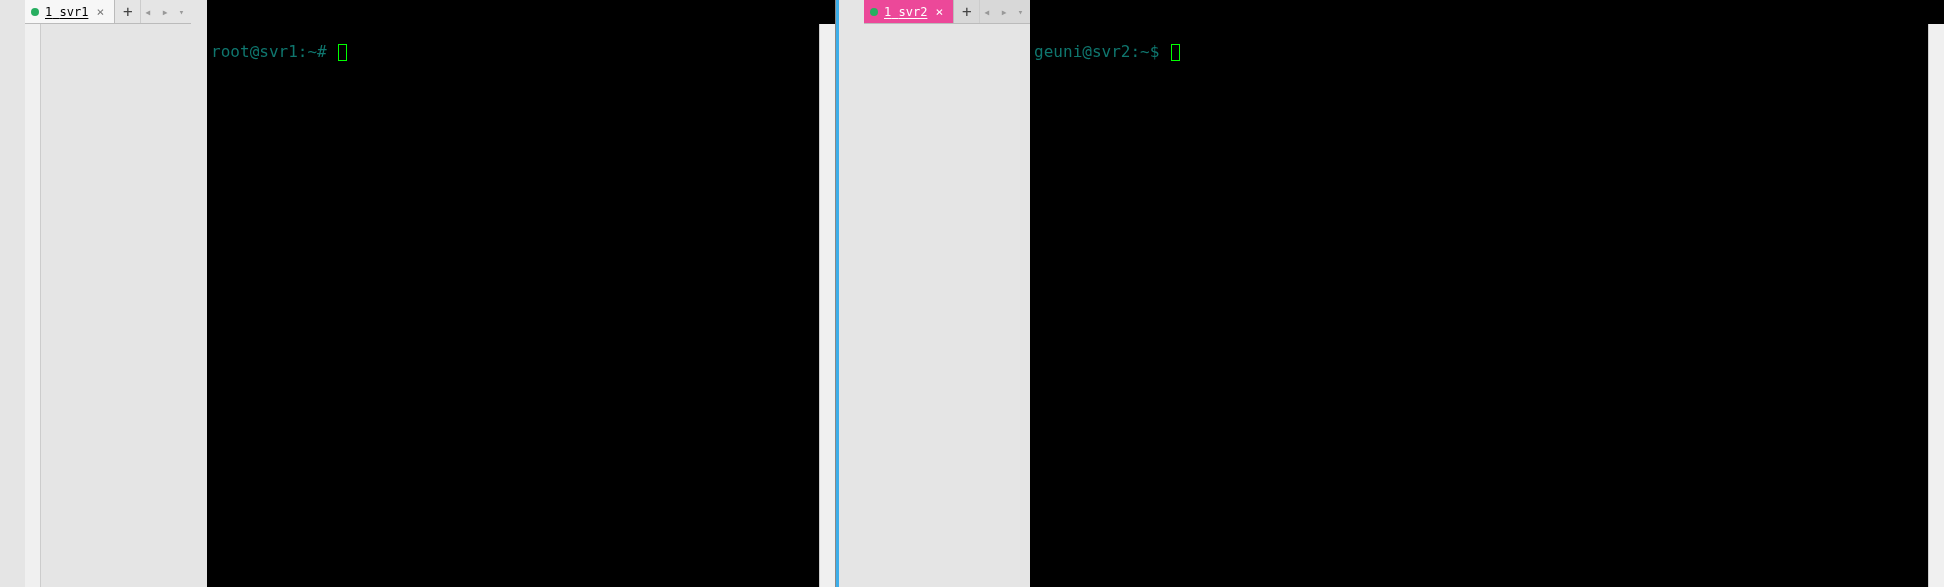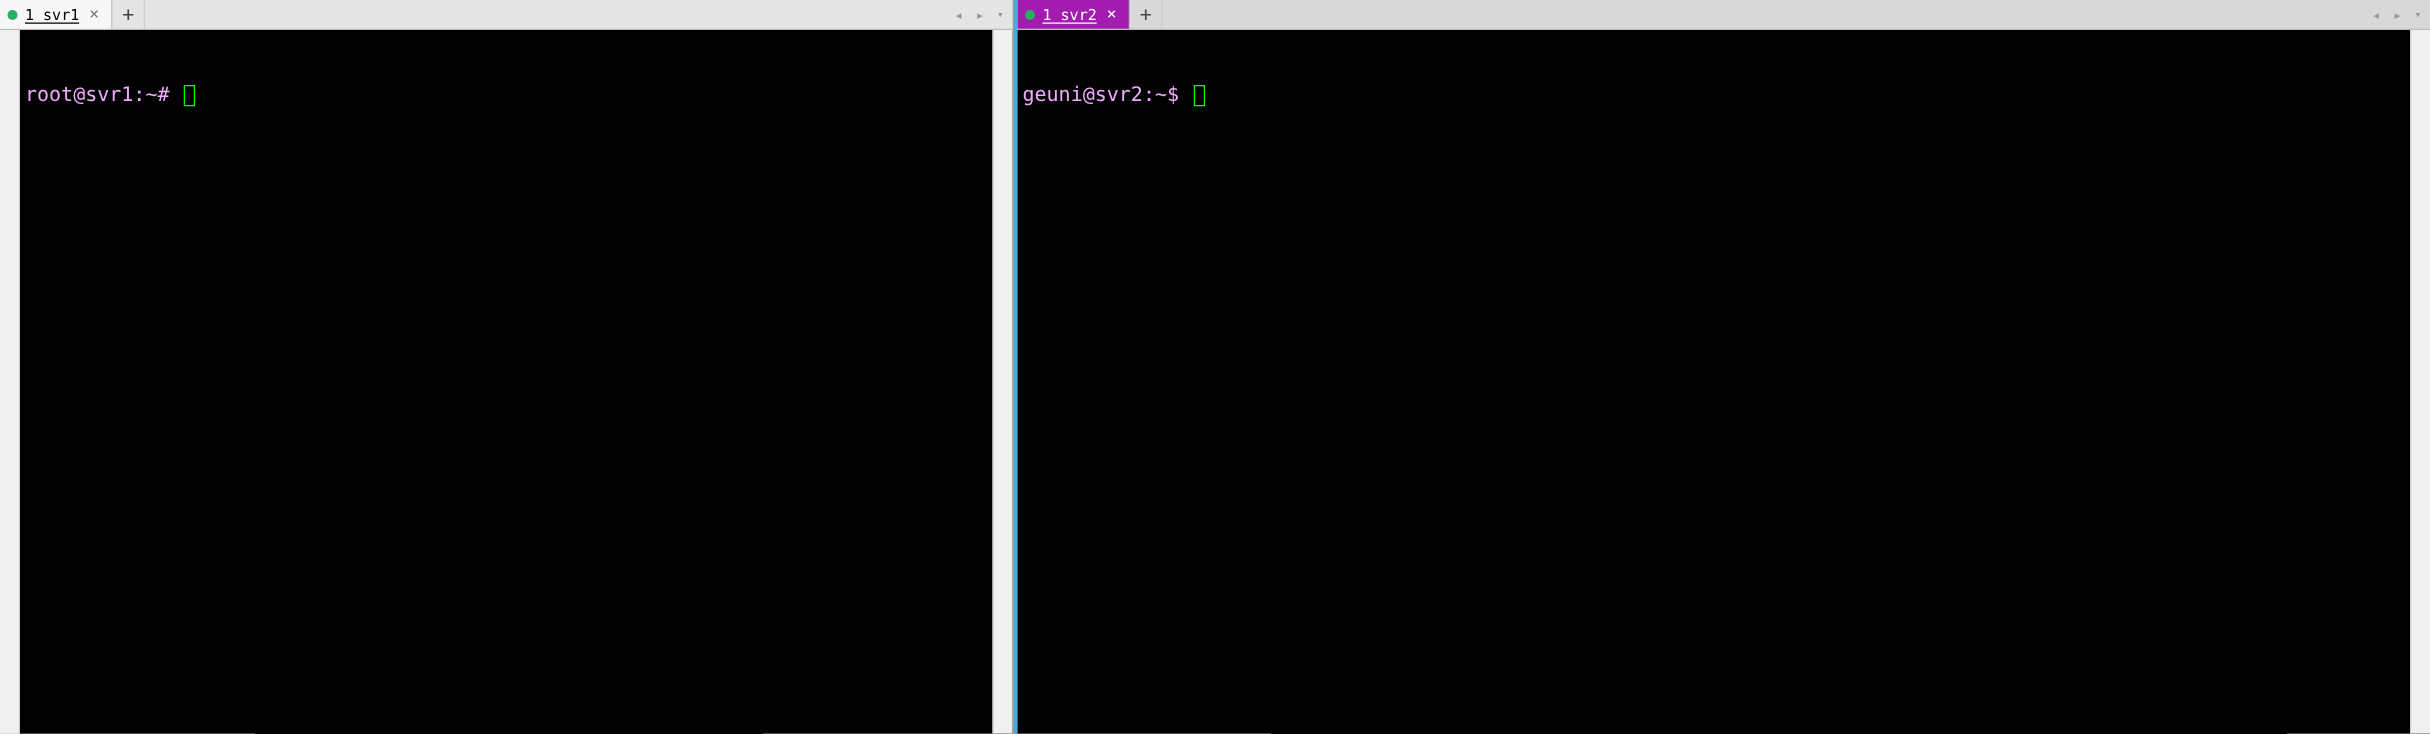--- a/index.html
+++ b/index.html
@@ -5,23 +5,23 @@
 * { margin: 0; padding: 0; box-sizing: border-box; }
 body {
   display: flex;
   width: 1944px;
   height: 587px;
   font-family: "DejaVu Sans Mono", "Consolas", monospace;
   background: #e5e5e5;
 }
 .pane {
   display: flex;
-  flex-direction: column;
   height: 100%;
   position: relative;
+  margin-left: 25px;
 }
 .pane-left { width: 811px; border-right: 1px solid #888; }
 .pane-right { flex: 1; }
 .sidebar {
   width: 16px;
   background: #f0f0f0;
   border-right: 1px solid #ccc;
   writing-mode: vertical-rl;
   text-orientation: mixed;
   font-size: 9px;
@@ -49,21 +49,21 @@
   font-size: 12px;
   gap: 6px;
   cursor: pointer;
   border-right: 1px solid #bbb;
   color: #000;
 }
 .tab.active {
   background: #f7f7f7;
 }
 .tab.active.selected-highlight {
-  background: #a21caf;
+  background: #ec4899;
   color: #fff;
 }
 .status-dot {
   width: 8px;
   height: 8px;
   border-radius: 50%;
   background: #27ae60;
   display: inline-block;
 }
 .tab-label {
@@ -95,21 +95,21 @@
   color: #999;
   font-size: 12px;
   padding-right: 4px;
   gap: 4px;
 }
 .tab-nav .arrow { padding: 0 3px; cursor: pointer; }
 .tab-nav .dropdown { padding: 0 3px; cursor: pointer; font-size: 9px; }
 .terminal {
   flex: 1;
   background: #000;
-  color: #f0abfc;
+  color: #0f766e;
   font-size: 16px;
   line-height: 1.25;
   padding: 2px 4px;
   overflow: hidden;
   white-space: pre;
   position: relative;
 }
 .pane-left .terminal { margin-left: 16px; }
 .terminal .prompt-line { display: flex; align-items: center; flex-wrap: wrap; }
 .cursor {

